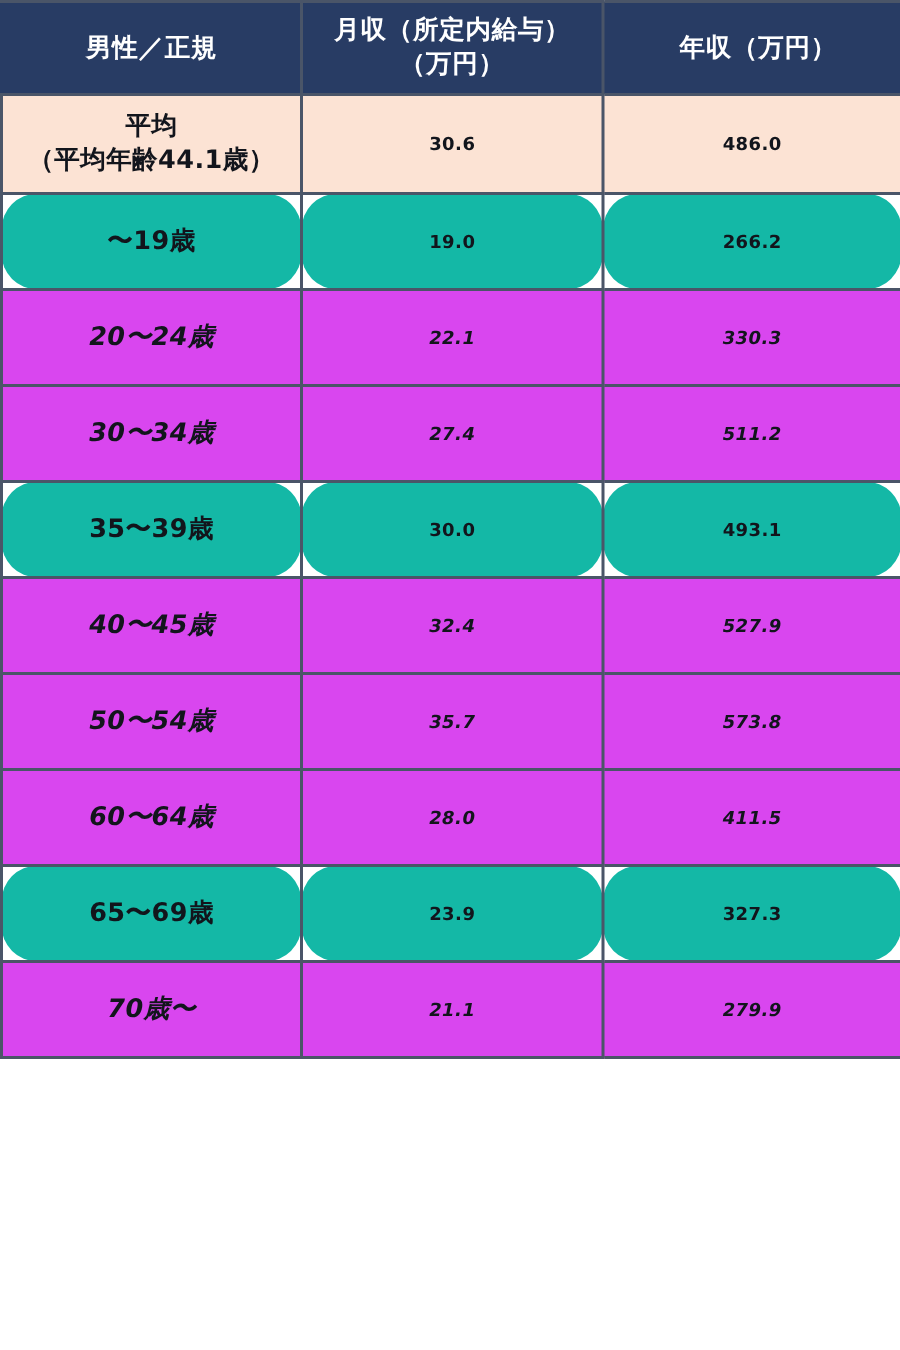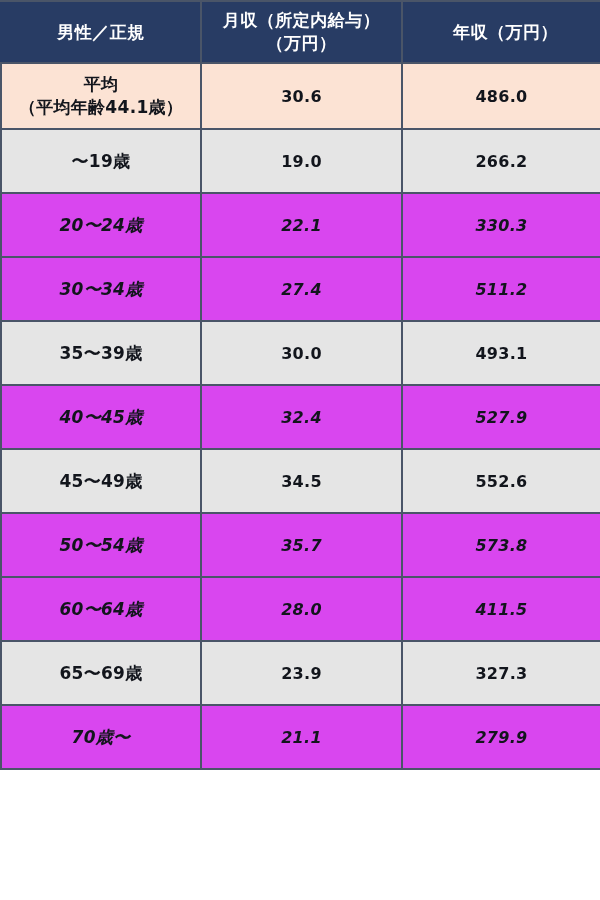--- a/index.html
+++ b/index.html
@@ -45,30 +45,30 @@
     border-color: #283c64;
     border-bottom-color: #3c4a5e;
   }
   thead th.head-left  { border-left-color: #283c64; }
   thead th.head-right { border-right-color: #283c64; padding-left: 12px; }
   .hdr-line { display: block; }
 
   
   tbody tr { height: 64px; }
   tbody td {
-    font-size: 16px;
+    font-size: 12px;
     font-weight: bold;
     color: #12151c;
     letter-spacing: 0.3px;
   }
   tbody td.label-cell { font-size: 17px; line-height: 1.35; }
   .lbl-line { display: block; }
 
   tr.row-average td { background: #fce3d4; height: 66px; }
-  tr.row-odd  td { background: #e5e5e5; }
+  tr.row-odd  td { background: #14b8a6; border-radius: 24px; }
   tr.row-even td { background: #d946ef; font-style: italic; }
 </style>
 </head>
 <body>
 
 <table class="wage-table">
   <colgroup>
     <col class="c-age">
       <col class="c-month">
       <col class="c-year">
@@ -124,27 +124,20 @@
         <td>30.0</td>
         <td>493.1</td>
       </tr>
       <tr class="row-even">
         <td class="label-cell">
           <span class="lbl-line">40〜45歳</span>
         </td>
         <td>32.4</td>
         <td>527.9</td>
       </tr>
-      <tr class="row-odd">
-        <td class="label-cell">
-          <span class="lbl-line">45〜49歳</span>
-        </td>
-        <td>34.5</td>
-        <td>552.6</td>
-      </tr>
       <tr class="row-even">
         <td class="label-cell">
           <span class="lbl-line">50〜54歳</span>
         </td>
         <td>35.7</td>
         <td>573.8</td>
       </tr>
       <tr class="row-even">
         <td class="label-cell">
           <span class="lbl-line">60〜64歳</span>

